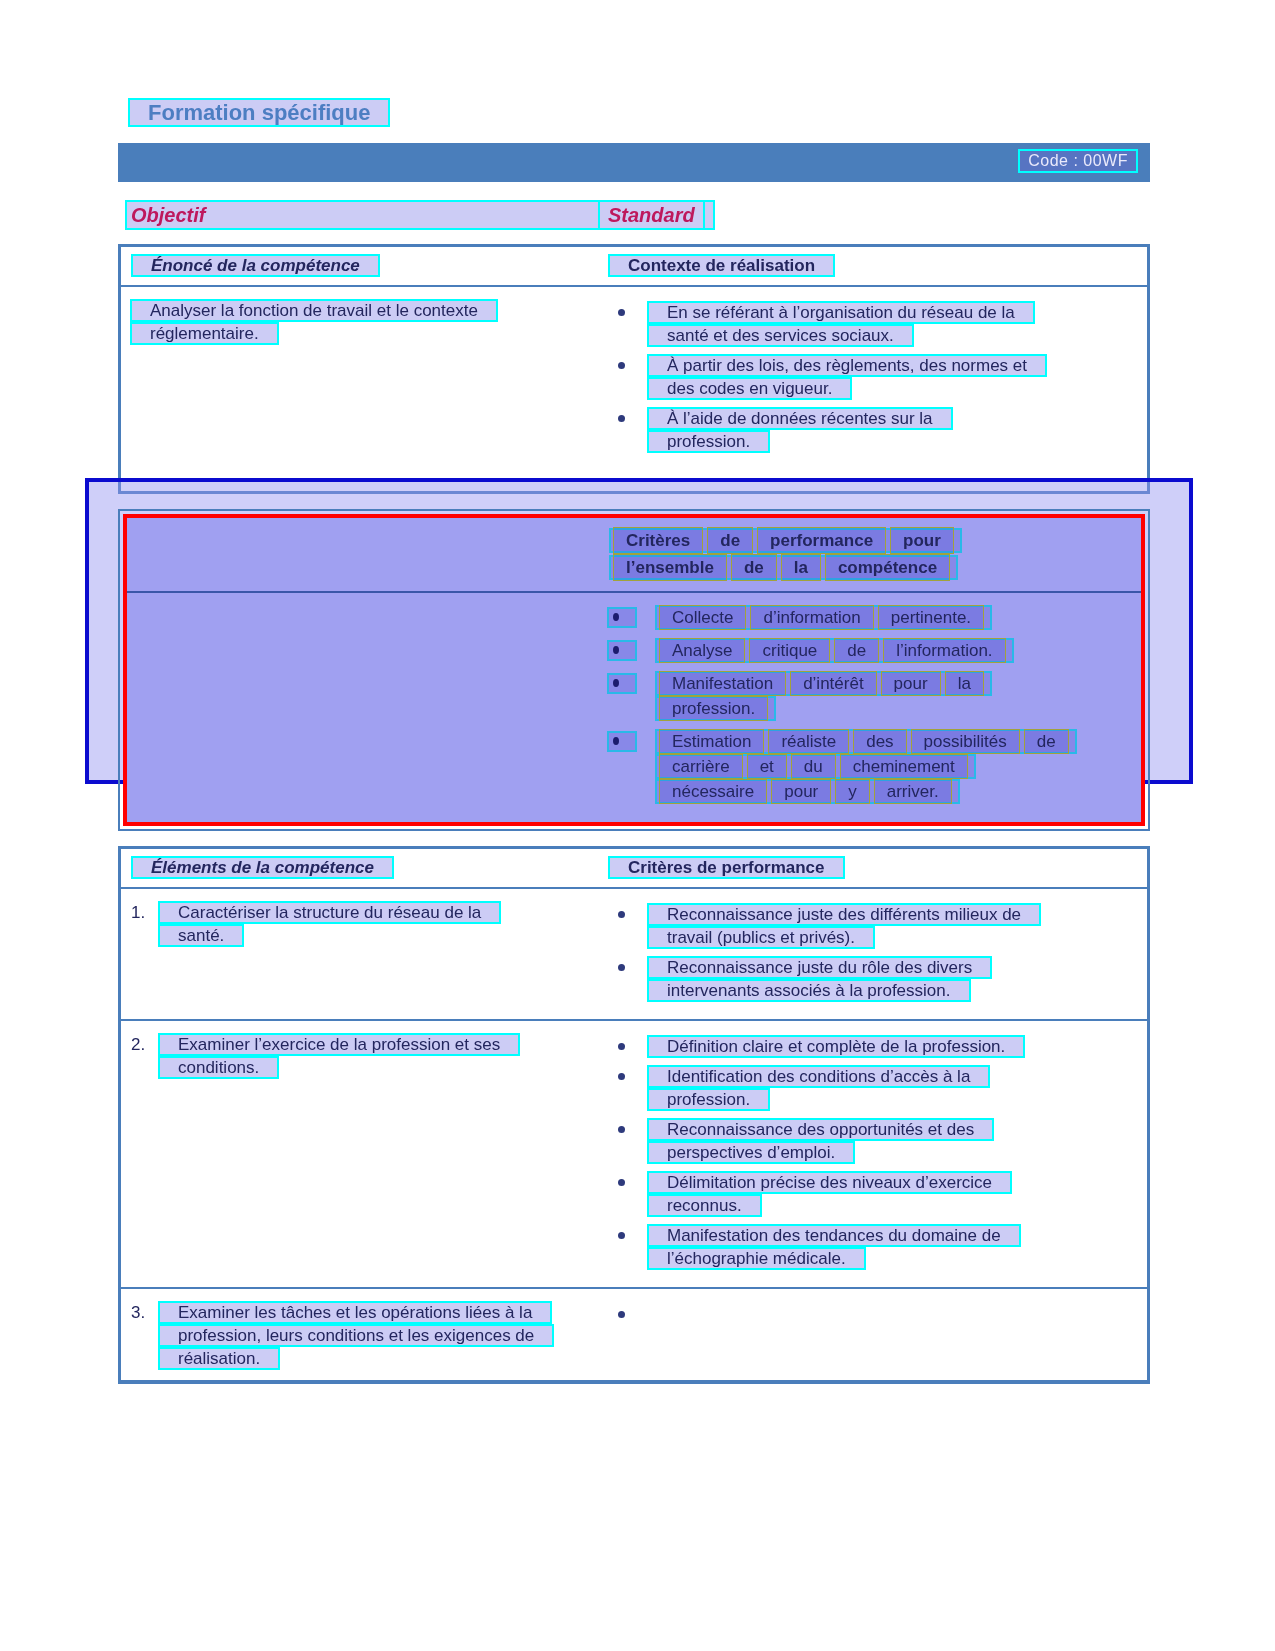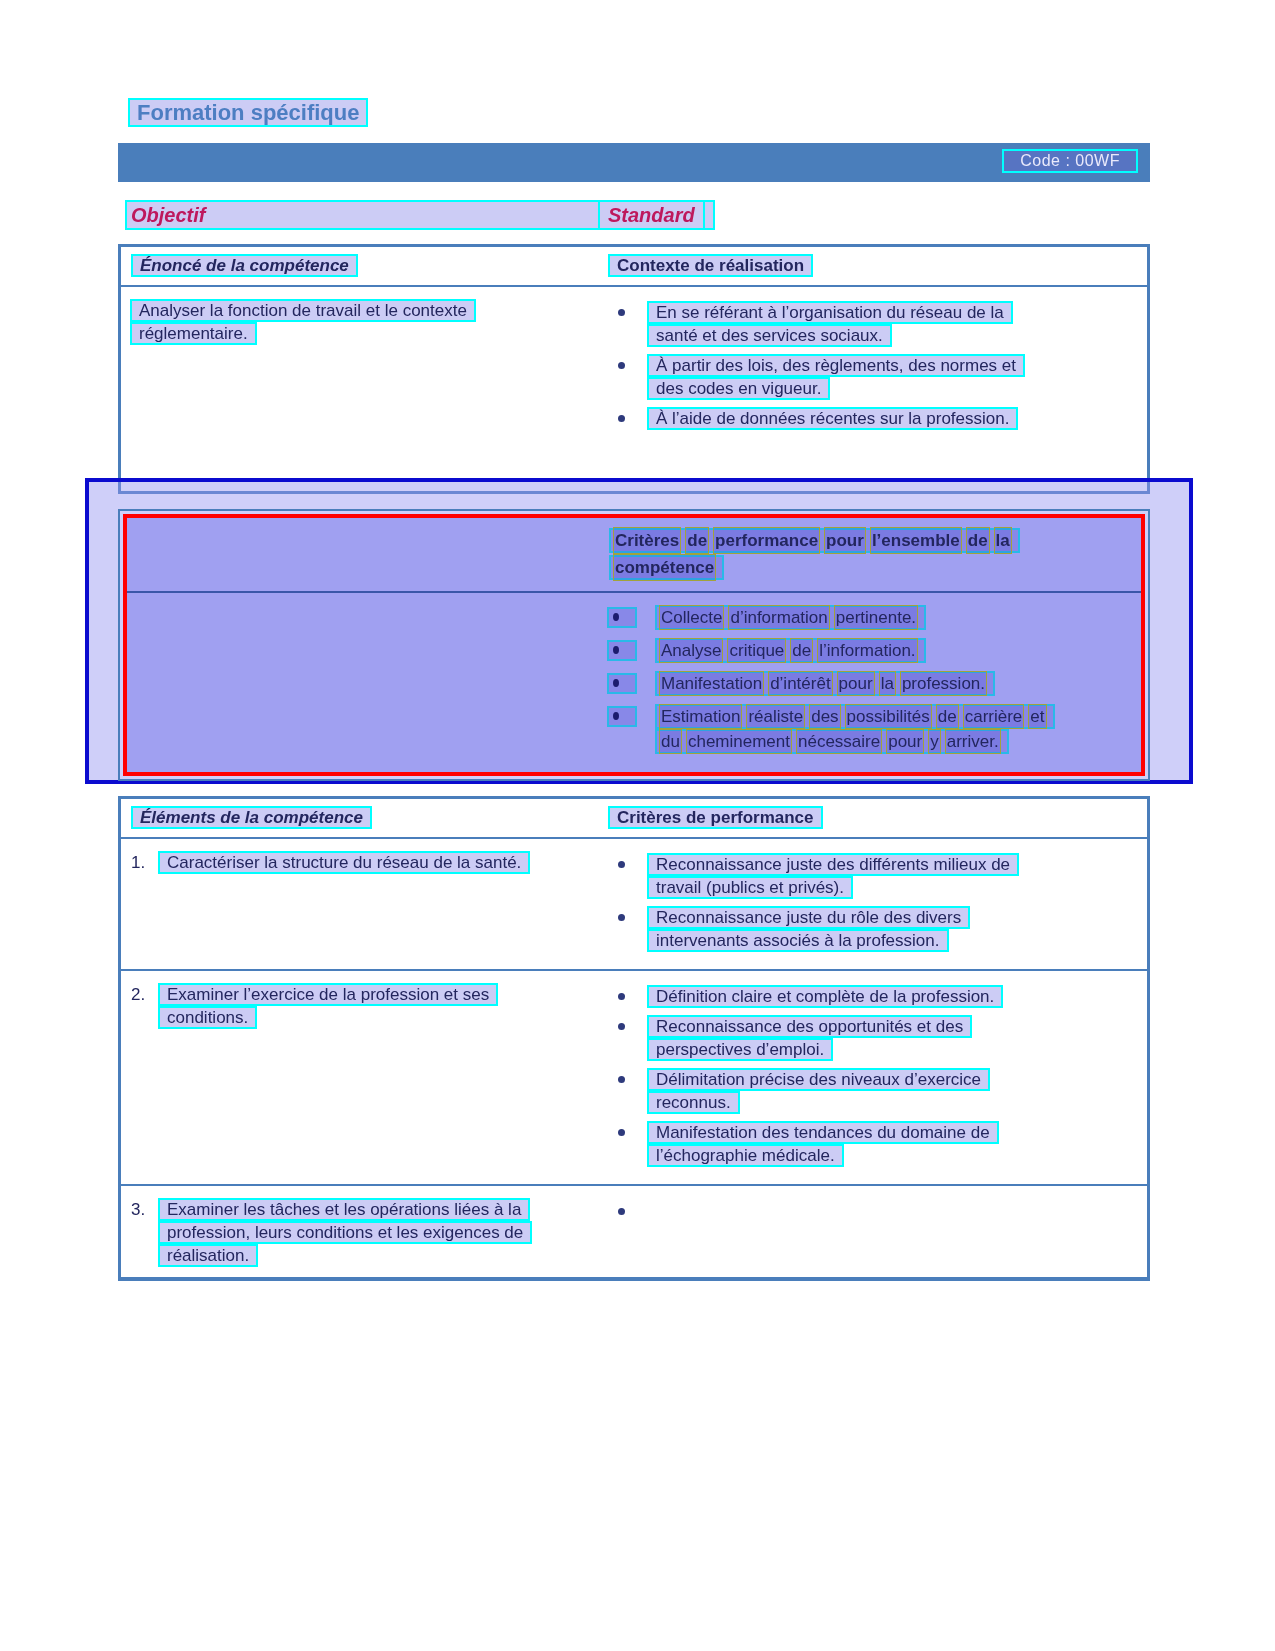--- a/index.html
+++ b/index.html
@@ -1,33 +1,33 @@
 <!DOCTYPE html>
 <html><head>
 <meta charset="utf-8">
 <style>
   html,body{margin:0;padding:0;background:#ffffff;}
   .page{position:relative;width:1275px;height:1651px;background:#ffffff;overflow:hidden;
         font-family:"Liberation Sans",sans-serif;color:#23265e;}
   .content{position:absolute;left:118px;top:100px;width:1032px;}
 
   
-  .hl{background:#ccccf5;border:2px solid #00ffff;padding:0 7px;
+  .hl{background:#ccccf5;border:2px solid #00ffff;padding:0 18px;
       -webkit-box-decoration-break:clone;box-decoration-break:clone;text-align:right;}
   .hl2{border:2px solid #29b9e8;background:rgba(82,82,212,0.30);padding:1px 2px;
       -webkit-box-decoration-break:clone;box-decoration-break:clone;}
   .w{display:inline-block;border:1px solid #a2a23c;background:rgba(64,64,200,0.18);
-     padding:0 1px;margin-right:4px;}
+     padding:0 12px;margin-right:4px;}
 
   
   .doc-title{margin-left:10px;font-size:22px;font-weight:bold;color:#4d7ec2;line-height:26px;}
   .top-bar{margin-top:17px;height:39px;background:#4a7ebb;position:relative;}
   .code-box{position:absolute;right:12px;top:6px;border:2px solid #00ffff;
             background:rgba(104,104,205,0.45);color:#e9e9fb;font-size:16px;
-            padding:1px 16px;letter-spacing:0.5px;}
+            padding:1px 8px;letter-spacing:0.5px;}
   .obj-row{margin-top:18px;height:30px;position:relative;margin-left:7px;}
   .band{display:block;position:relative;width:578px;background:#ccccf5;
         border:2px solid #00ffff;padding:1px 4px;height:24px;}
   .h-blue{font-size:20px;font-weight:bold;font-style:italic;color:#be185d;line-height:24px;}
   .standard-box{position:absolute;left:471px;top:-2px;background:#ccccf5;
         border:2px solid #00ffff;padding:1px 8px;white-space:nowrap;height:24px;}
 
   
   .tbl{border:3px solid #4a7ebb;background:#ffffff;}
   .t-header{display:grid;grid-template-columns:477px 1fr;border-bottom:2px solid #4a7ebb;
@@ -180,20 +180,24 @@
           <span class="num">2.</span>
           <span class="ltext"><span class="hl">Examiner l’exercice de la profession et ses conditions.</span></span>
         </div>
         <div class="bullets">
           <div class="bullet">
             <span class="dot"></span>
             <span class="btext"><span class="hl">Définition claire et complète de la profession.</span></span>
           </div>
           <div class="bullet">
             <span class="dot"></span>
+            <span class="btext"><span class="hl">Identification des conditions d’accès à la profession.</span></span>
+          </div>
+          <div class="bullet">
+            <span class="dot"></span>
             <span class="btext"><span class="hl">Reconnaissance des opportunités et des perspectives d’emploi.</span></span>
           </div>
           <div class="bullet">
             <span class="dot"></span>
             <span class="btext"><span class="hl">Délimitation précise des niveaux d’exercice reconnus.</span></span>
           </div>
           <div class="bullet">
             <span class="dot"></span>
             <span class="btext"><span class="hl">Manifestation des tendances du domaine de l’échographie médicale.</span></span>
           </div>

